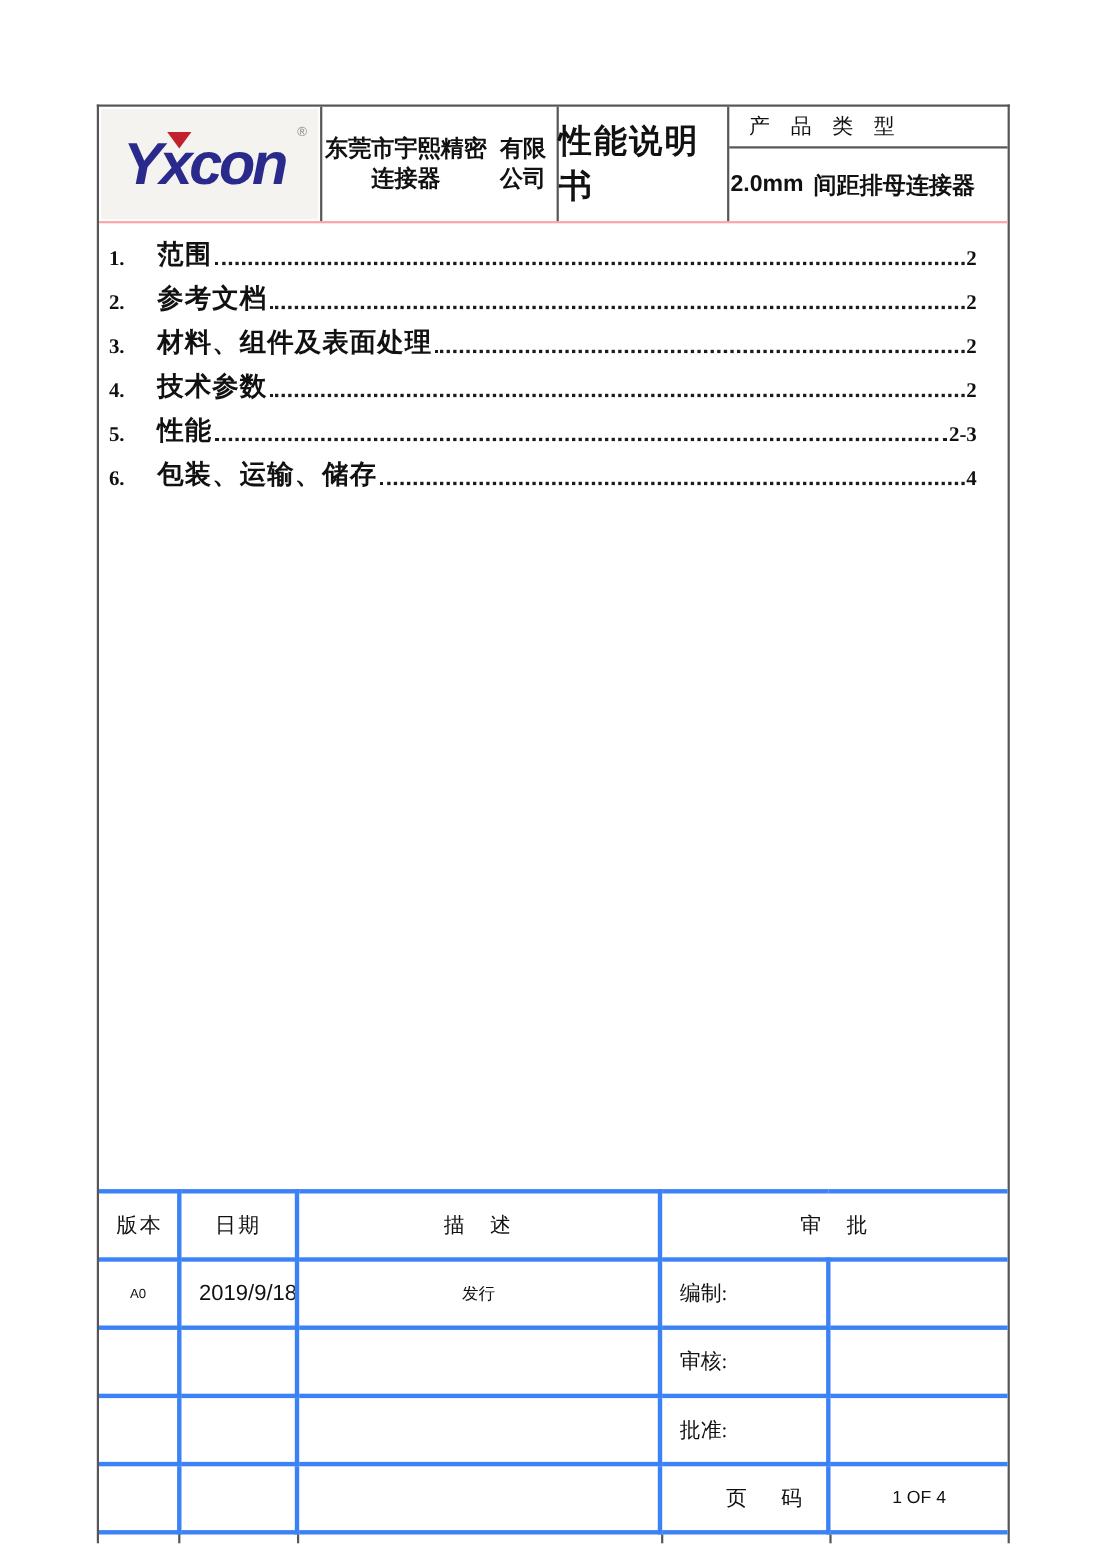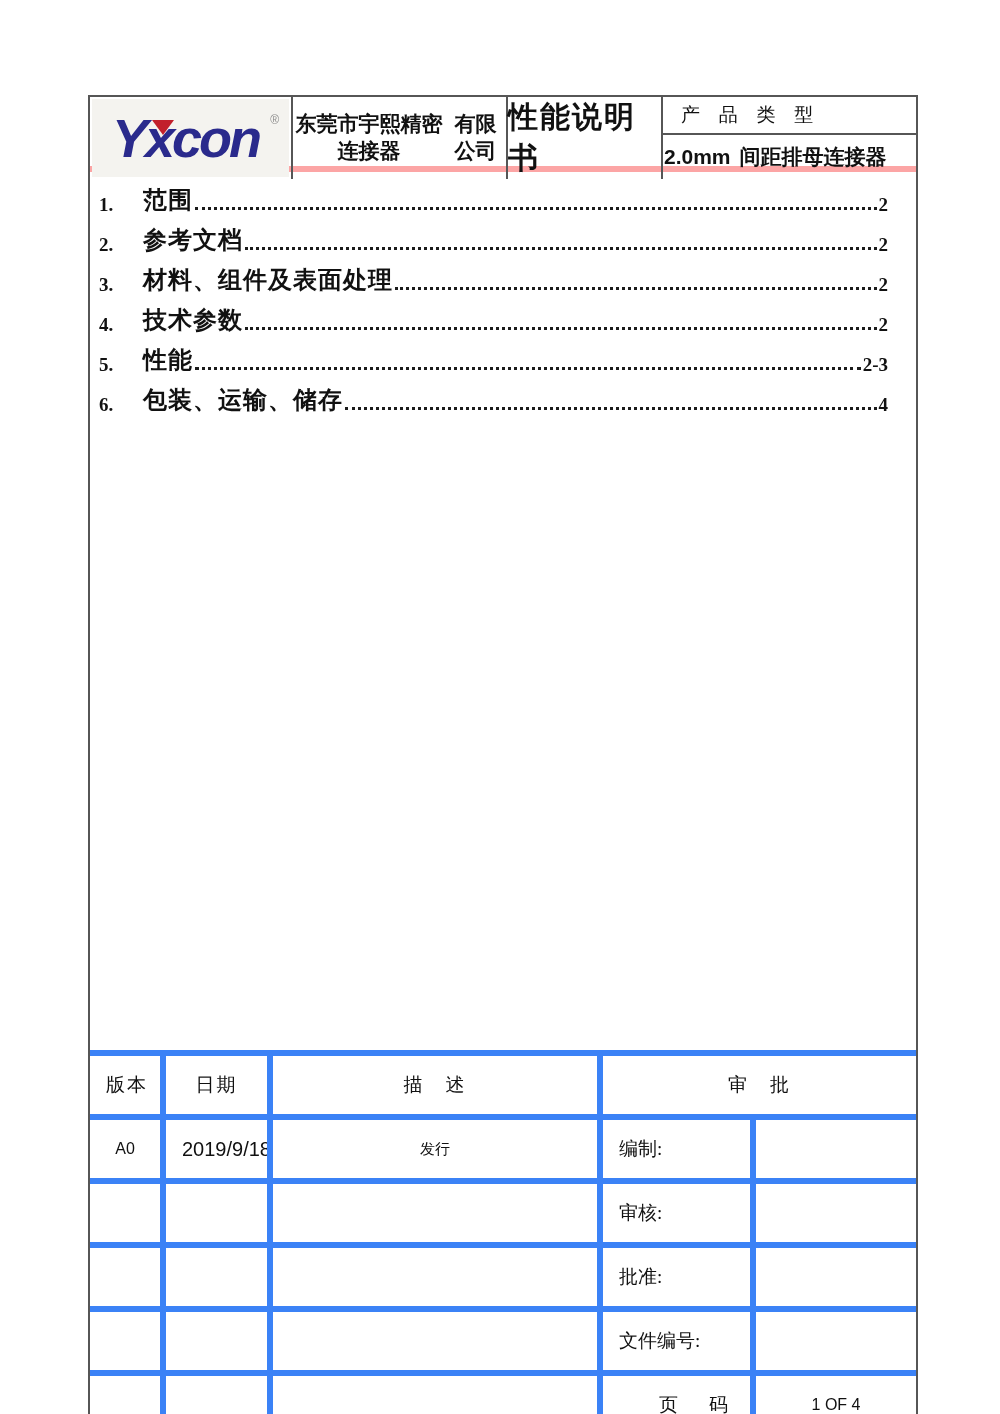--- a/index.html
+++ b/index.html
@@ -13,21 +13,21 @@
     overflow:hidden;
     margin:0 auto;
   }
   .doc-box {
     position:absolute; left:88px; top:95px; width:830px;
     border:2px solid #565656; border-bottom:none;
   }
   
   .header-grid {
     display:grid; grid-template-columns:203px 215px 155px 1fr;
-    height:75px; border-bottom:6px solid #fca5a5;
+    height:106px; border-bottom:2px solid #fca5a5;
   }
   .hcell { border-right:2px solid #565656; }
   .hcell.last { border-right:none; }
   .logo-cell { padding:2px; }
   .logo-wrap {
     position:relative; width:100%; height:100%;
     background:#f4f3ef;
     display:flex; align-items:center; justify-content:center;
   }
   .logo-text {
@@ -79,26 +79,26 @@
   .toc-row { display:flex; align-items:flex-end; height:40px; }
   .toc-num { width:44px; font-weight:bold; font-size:19px; padding-bottom:2px; }
   .toc-label { font-weight:bold; font-size:24px; white-space:nowrap; padding-bottom:2px; letter-spacing:1px; }
   .toc-dots { flex:1; min-width:20px; border-bottom:3px dotted #1b1b1b; margin:0 2px 8px 2px; }
   .toc-page { font-weight:bold; font-size:19px; padding-bottom:2px; }
   
   .rev-table {
     width:100%; border-collapse:collapse; table-layout:fixed;
     font-size:18px;
   }
-  .rev-table td { border:6px solid #3b82f6; height:25px; padding:16px; overflow:hidden; white-space:nowrap; }
+  .rev-table td { border:4px solid #3b82f6; height:25px; padding:16px; overflow:hidden; white-space:nowrap; }
   .rev-table td:first-child { border-left:none; }
   .rev-table td.vcol-last { border-right:none; }
   .cc { text-align:center; }
   .sans { font-family:"Liberation Sans","DejaVu Sans",sans-serif; }
-  .cell-version { font-size:16px; }
+  .cell-version { font-size:12px; }
   .cell-date { font-size:20px; }
   .cell-desc { font-size:15px; }
   .cell-label { padding-left:26px; font-size:19px; text-align:left; }
   .cell-label.center { padding-left:0; text-align:right; letter-spacing:6px; }
   .cell-value { padding-left:12px; font-size:16px; text-align:center;margin-left:33px; }
   .rev-head { font-size:19px; letter-spacing:2px; }
   
   .stub-row { position:relative; height:8px; }
   .stub { position:absolute; top:0; width:2px; height:8px; background:#565656; }
   .footer-notice {
@@ -212,27 +212,20 @@
         <td class="cc sans cell-version"></td>
         <td class="cc sans cell-date"></td>
         <td class="cc cell-desc"></td>
         <td class="cell-label">批准:</td>
         <td class="cell-value sans vcol-last"></td>
       </tr>
       <tr>
         <td class="cc sans cell-version"></td>
         <td class="cc sans cell-date"></td>
         <td class="cc cell-desc"></td>
-        <td class="cell-label">文件编号:</td>
-        <td class="cell-value sans vcol-last"></td>
-      </tr>
-      <tr>
-        <td class="cc sans cell-version"></td>
-        <td class="cc sans cell-date"></td>
-        <td class="cc cell-desc"></td>
         <td class="cell-label center">页　码</td>
         <td class="cell-value sans vcol-last">1 OF 4</td>
       </tr>
     </tbody>
       </table>
 
     <div class="stub-row">
       <div class="stub" style="left:72px"></div>
       <div class="stub" style="left:180px"></div>
       <div class="stub" style="left:511px"></div>

